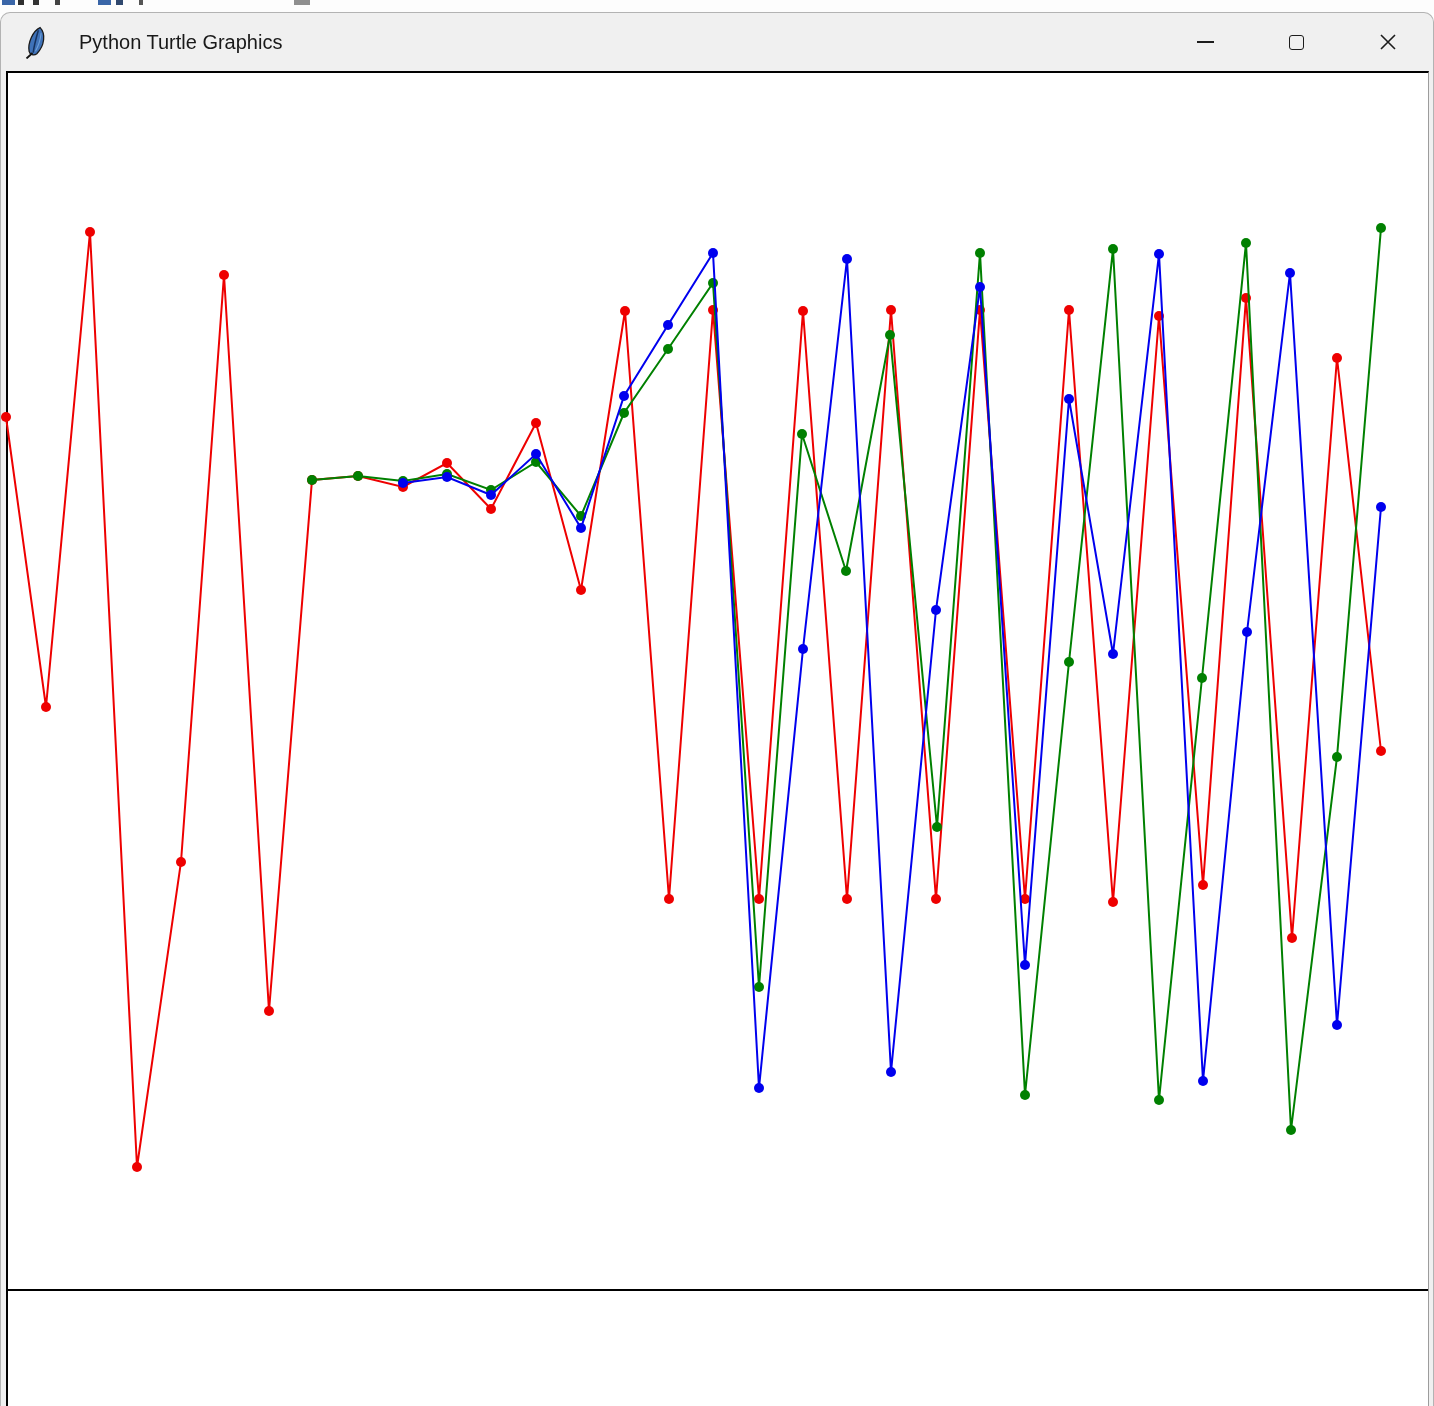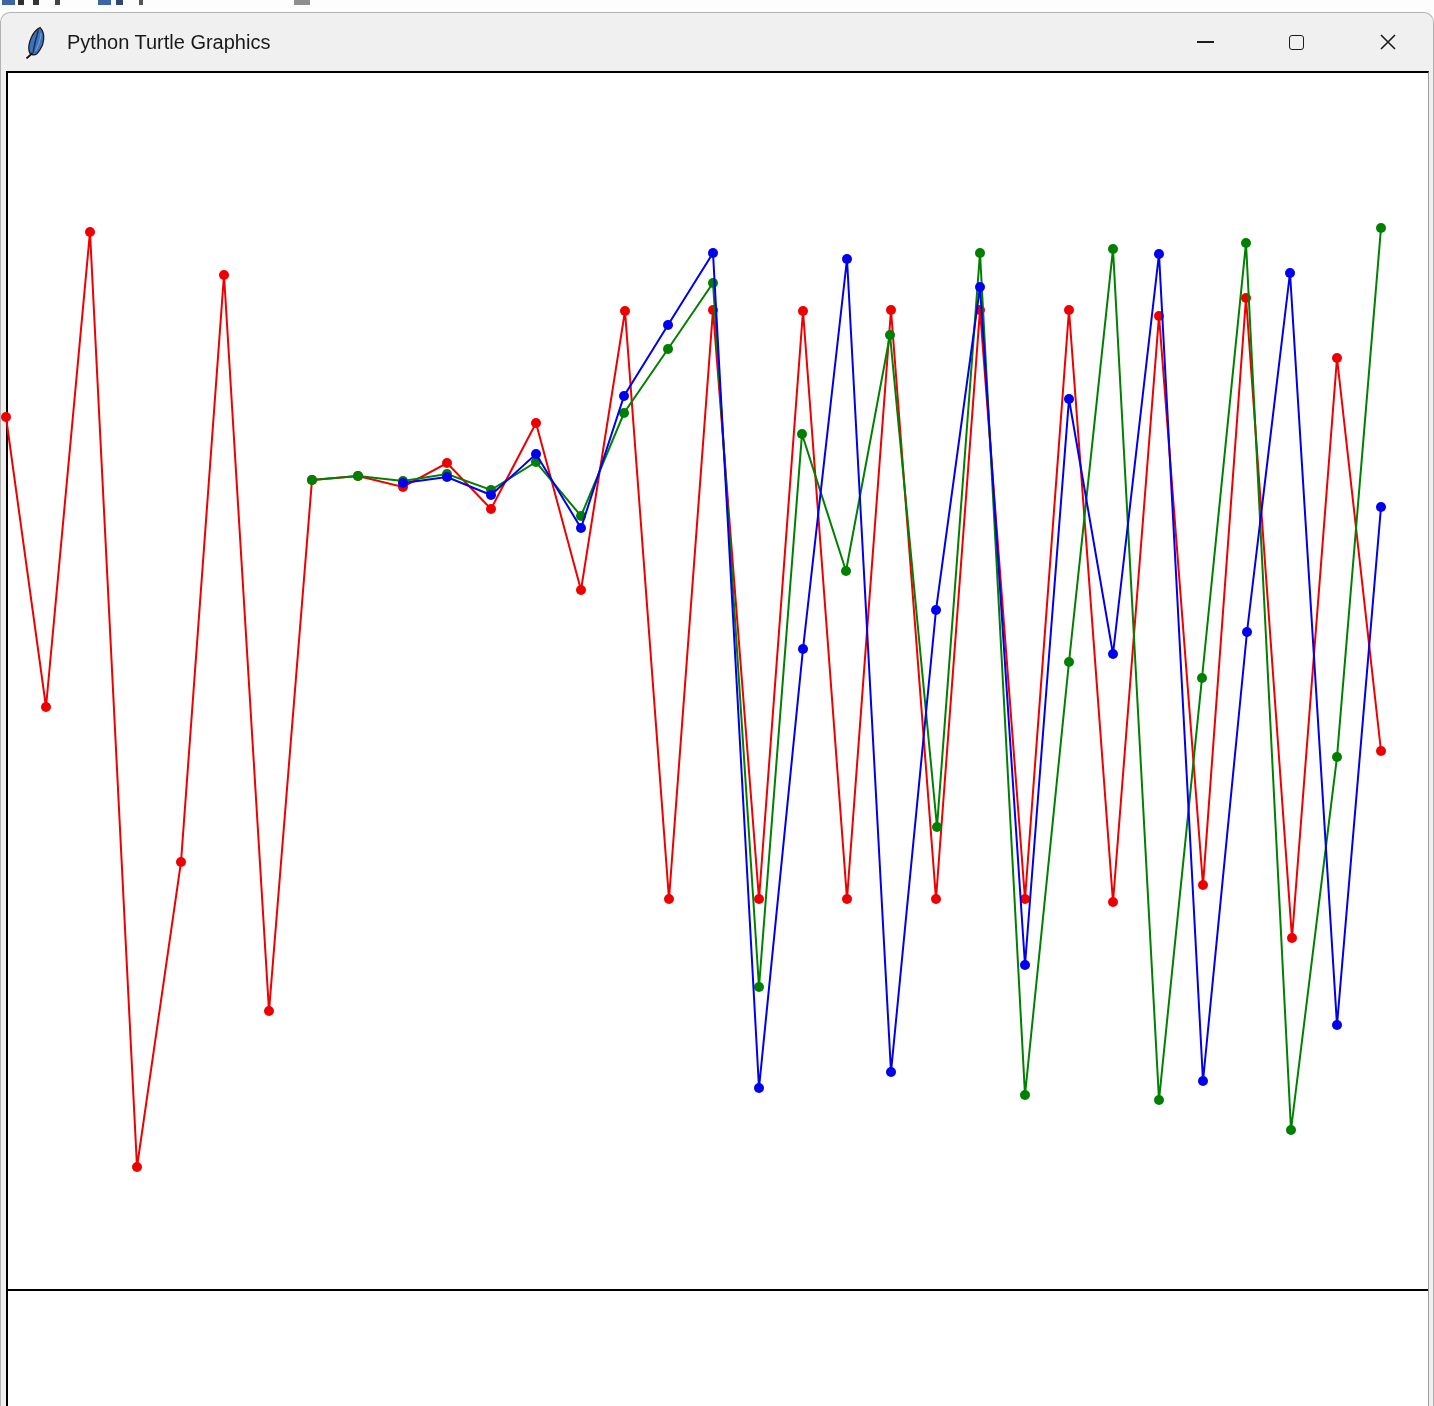--- a/index.html
+++ b/index.html
@@ -12,21 +12,21 @@
   .app-window{
     position:absolute;left:0;top:12px;width:1434px;height:1394px;
     background:#f0f0f0;border:1px solid #b3b3b3;border-bottom:none;
     border-radius:10px 10px 0 0;box-sizing:border-box;
   }
   .titlebar{
     position:absolute;left:0;top:0;width:100%;height:58px;
     display:flex;align-items:center;box-sizing:border-box;
   }
   .app-icon{margin-left:20px;width:30px;height:34px;flex:0 0 auto;}
-  .window-title{margin-left:16px;font-size:20px;color:#191919;white-space:nowrap;}
+  .window-title{margin-left:28px;font-size:20px;color:#191919;white-space:nowrap;}
   .controls{margin-left:auto;display:flex;height:100%;}
   .ctrl-btn{width:91px;height:100%;display:flex;align-items:center;justify-content:center;background:transparent;border:none;padding:0;cursor:default;}
   .glyph-min{width:17px;height:2px;background:#1c1c1c;}
   .glyph-max{width:15px;height:15px;border:1.6px solid #1c1c1c;border-radius:3px;box-sizing:border-box;}
   .canvas-frame{
     position:absolute;left:5px;top:58px;width:1423px;height:1336px;
     background:#ffffff;box-sizing:border-box;
     border-top:2px solid #000;border-left:2px solid #000;border-right:1px solid #9c9c9c;
   }
   .drawing-overlay{position:absolute;left:0;top:0;width:1434px;height:1406px;pointer-events:none;}

